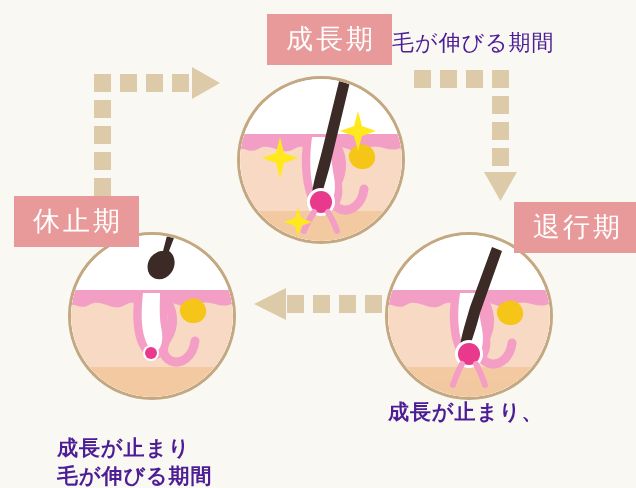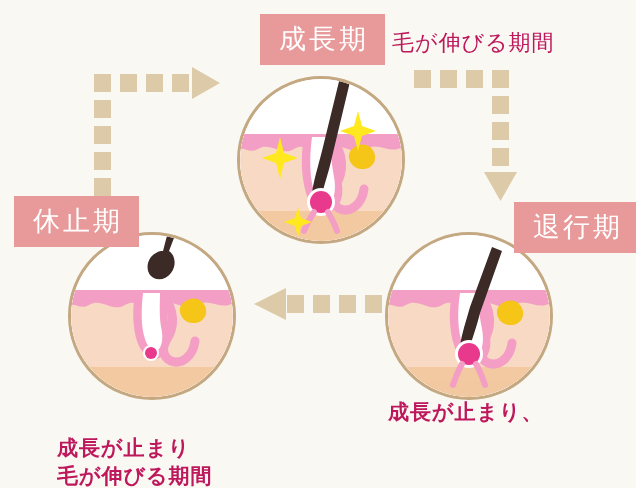--- a/index.html
+++ b/index.html
@@ -29,28 +29,28 @@
     color: #ffffff;
     font-size: 27px;
     line-height: 1;
     letter-spacing: 3px;
     padding: 11px 16px 13px 19px;
     white-space: nowrap;
     font-weight: 400;
     z-index: 30;
     font-family: "DejaVu Serif", "Liberation Serif", serif;
   }
-  #chip-anagen  { left: 260px; top: 14px; }
+  #chip-anagen  { left: 267px; top: 14px; }
   #chip-catagen { left: 514px; top: 202px; }
   #chip-telogen { left: 14px;  top: 196px; }
 
   
   .caption {
     position: absolute;
-    color: #be185d;
+    color: #4c1d95;
     font-size: 21px;
     line-height: 1.35;
     letter-spacing: 1px;
     white-space: nowrap;
     z-index: 20;
     font-weight: 700;
   }
   #caption-anagen {
     left: 392px; top: 28px;
     font-size: 22px;

